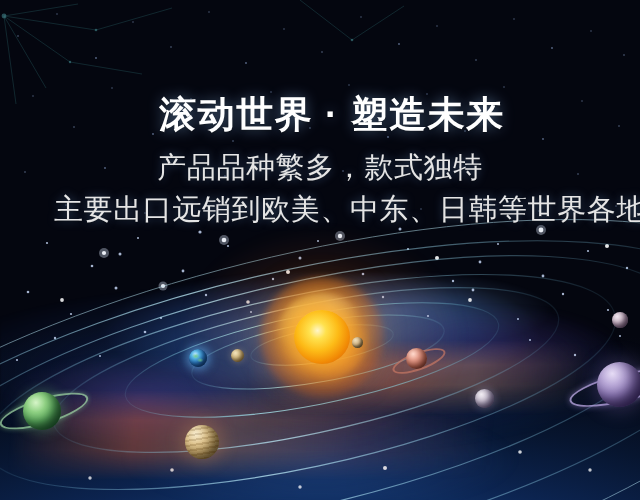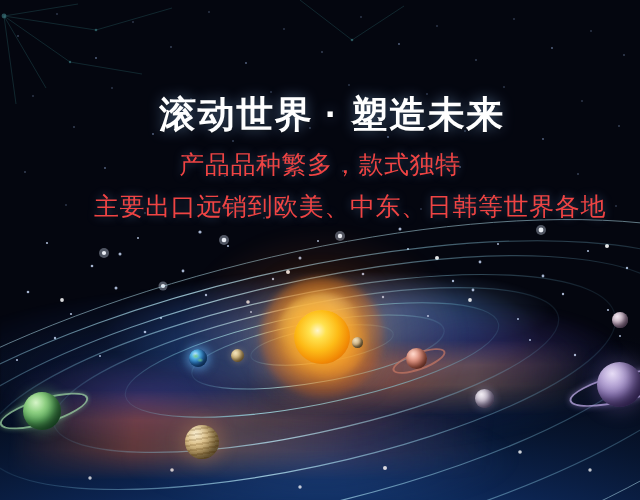--- a/index.html
+++ b/index.html
@@ -189,21 +189,21 @@
     margin:12px;
     position:absolute;top:78px;left:0;width:640px;
     font-size:37px;font-weight:bold;color:#ffffff;
     letter-spacing:1.5px;
     text-shadow:0 0 14px rgba(150,200,255,.45), 0 1px 2px rgba(0,0,0,.75);
     white-space:nowrap;
   }
   .subtitle{
     margin:0;
     position:absolute;left:0;width:640px;
-    font-size:25px;font-weight:normal;color:#ef4444;
+    font-size:29px;font-weight:normal;color:#e5e5e5;
     letter-spacing:.6px;
     text-shadow:0 0 10px rgba(130,180,245,.40), 0 1px 2px rgba(0,0,0,.7);
     white-space:nowrap;
   }
   #subtitle-1{top:148px;}
   #subtitle-2{top:190px;padding-left:30px;}
 </style>
 </head>
 <body>
 

